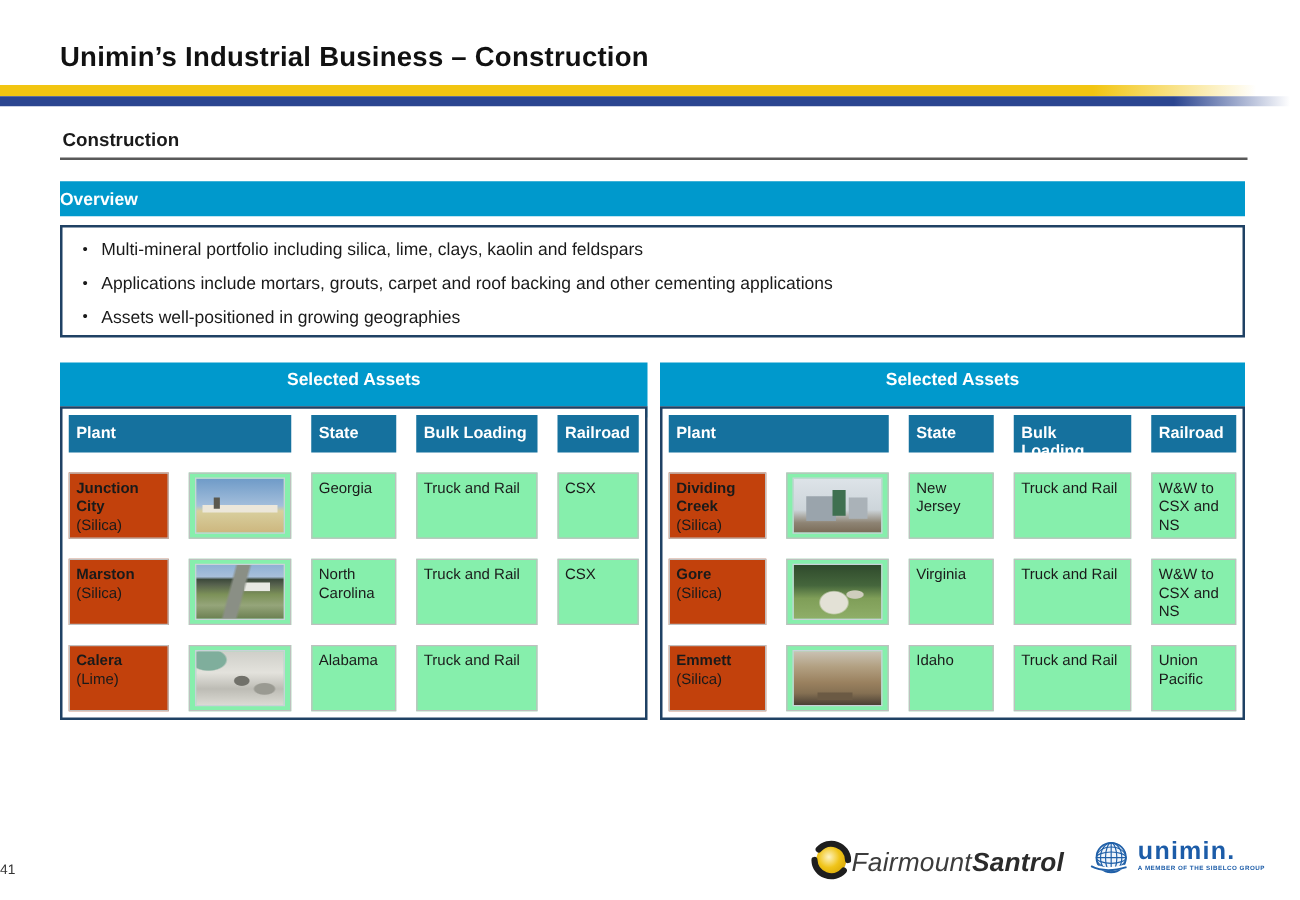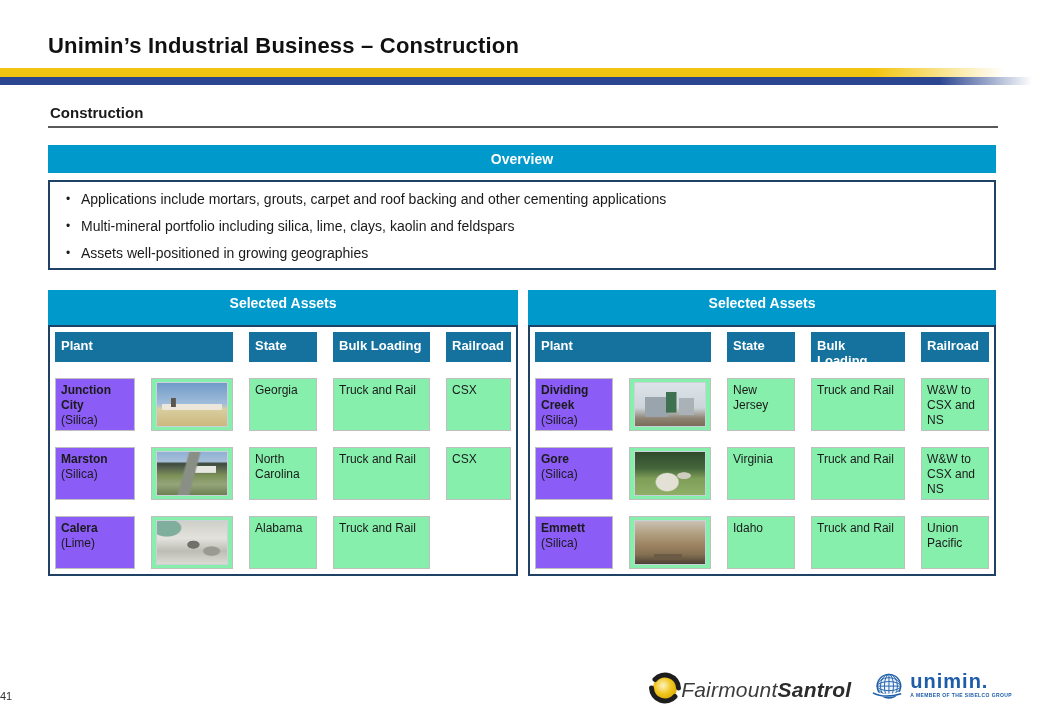--- a/index.html
+++ b/index.html
@@ -54,21 +54,20 @@
 
   
   .overview-banner {
     position: absolute;
     left: 48px; top: 145px;
     width: 948px; height: 28px;
     background: #0099CC;
     color: #fff;
     font-weight: bold;
     font-size: 14px;
-    text-align: center;
     line-height: 28px;
   }
   .bullet-box {
     position: absolute;
     left: 48px; top: 180px;
     width: 948px; height: 90px;
     border: 2px solid #1F4164;
     background: #fff;
     padding: 8px 10px 0 14px;
   }
@@ -124,21 +123,21 @@
   .th.span2 { grid-column: 1 / 3; }
 
   .td {
     border: 1px solid #BFBFBF;
     font-size: 12px;
     line-height: 15px;
     padding: 4px 5px;
     background: #86efac;
     overflow: hidden;
   }
-  .td.plant-cell { background: #8b5cf6; }
+  .td.plant-cell { background: #c2410c; }
   .plant-name { font-weight: bold; }
   .td.photo-cell {
     display: flex;
     align-items: center;
     justify-content: center;
     padding: 2px;
   }
   .photo {
     width: 72px; height: 45px;
     border: 1px solid #c9d2d8;
@@ -233,22 +232,22 @@
   <div class="bar-yellow"></div>
   <div class="bar-navy"></div>
 
   <h2 class="section-heading">Construction</h2>
   <div class="heading-rule"></div>
 
   <div class="overview-banner">Overview</div>
 
   <div class="bullet-box">
     <ul>
+      <li>Multi-mineral portfolio including silica, lime, clays, kaolin and feldspars</li>
       <li>Applications include mortars, grouts, carpet and roof backing and other cementing applications</li>
-      <li>Multi-mineral portfolio including silica, lime, clays, kaolin and feldspars</li>
       <li>Assets well-positioned in growing geographies</li>
     </ul>
   </div>
 
   <div class="panel-banner left">Selected Assets</div>
   <div class="panel-banner right">Selected Assets</div>
 
   <div class="assets-table left">
     <div class="th span2">Plant</div>
     <div class="th">State</div>

